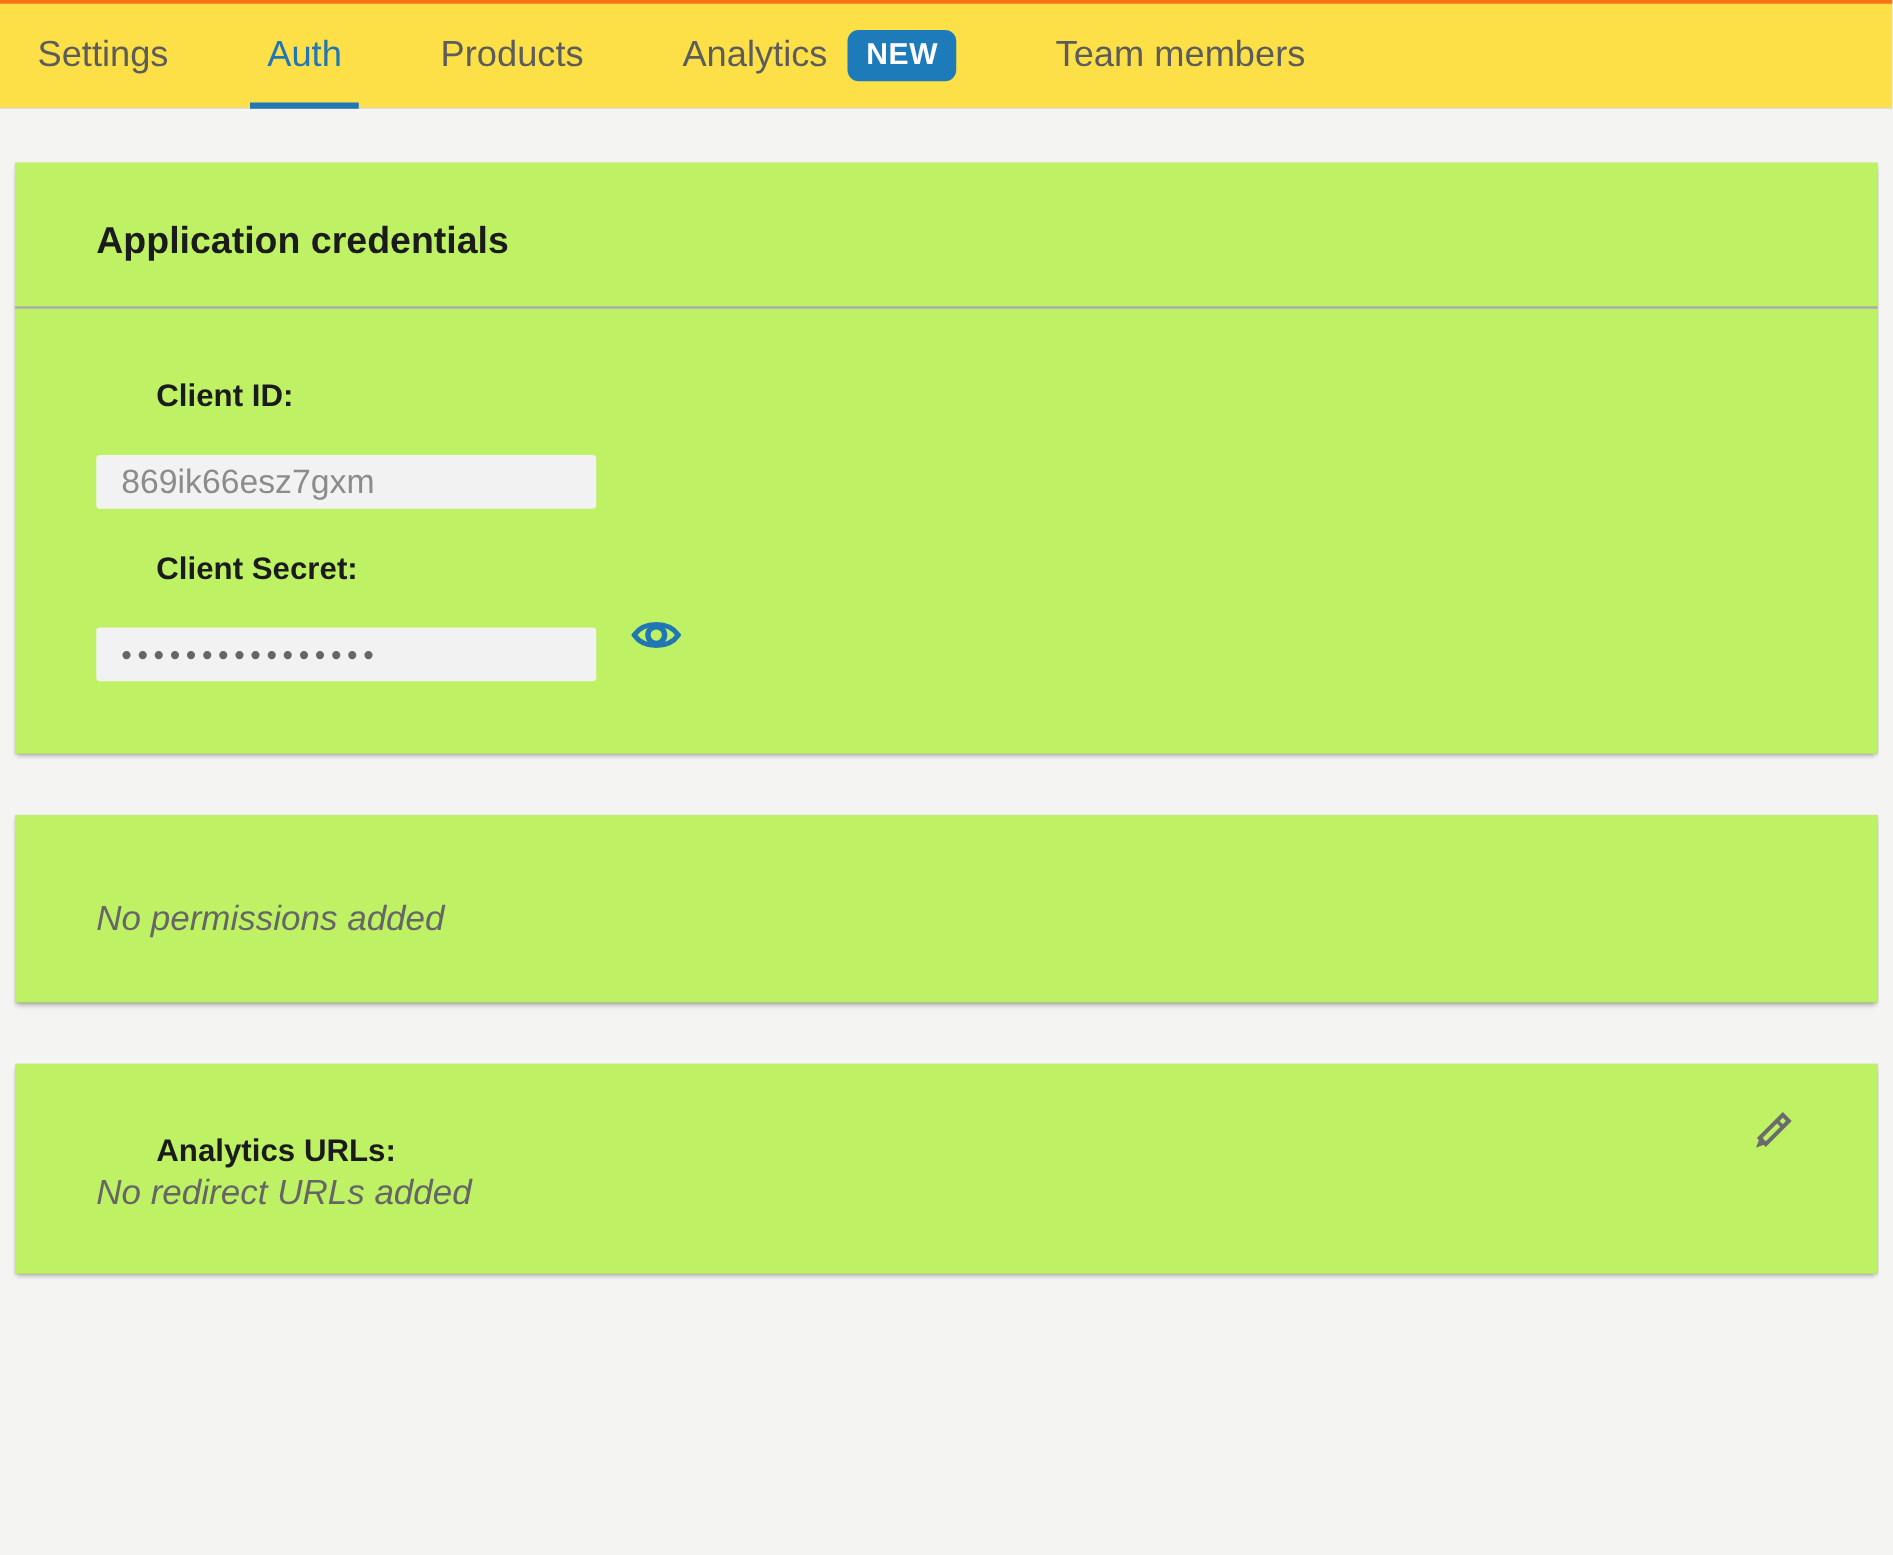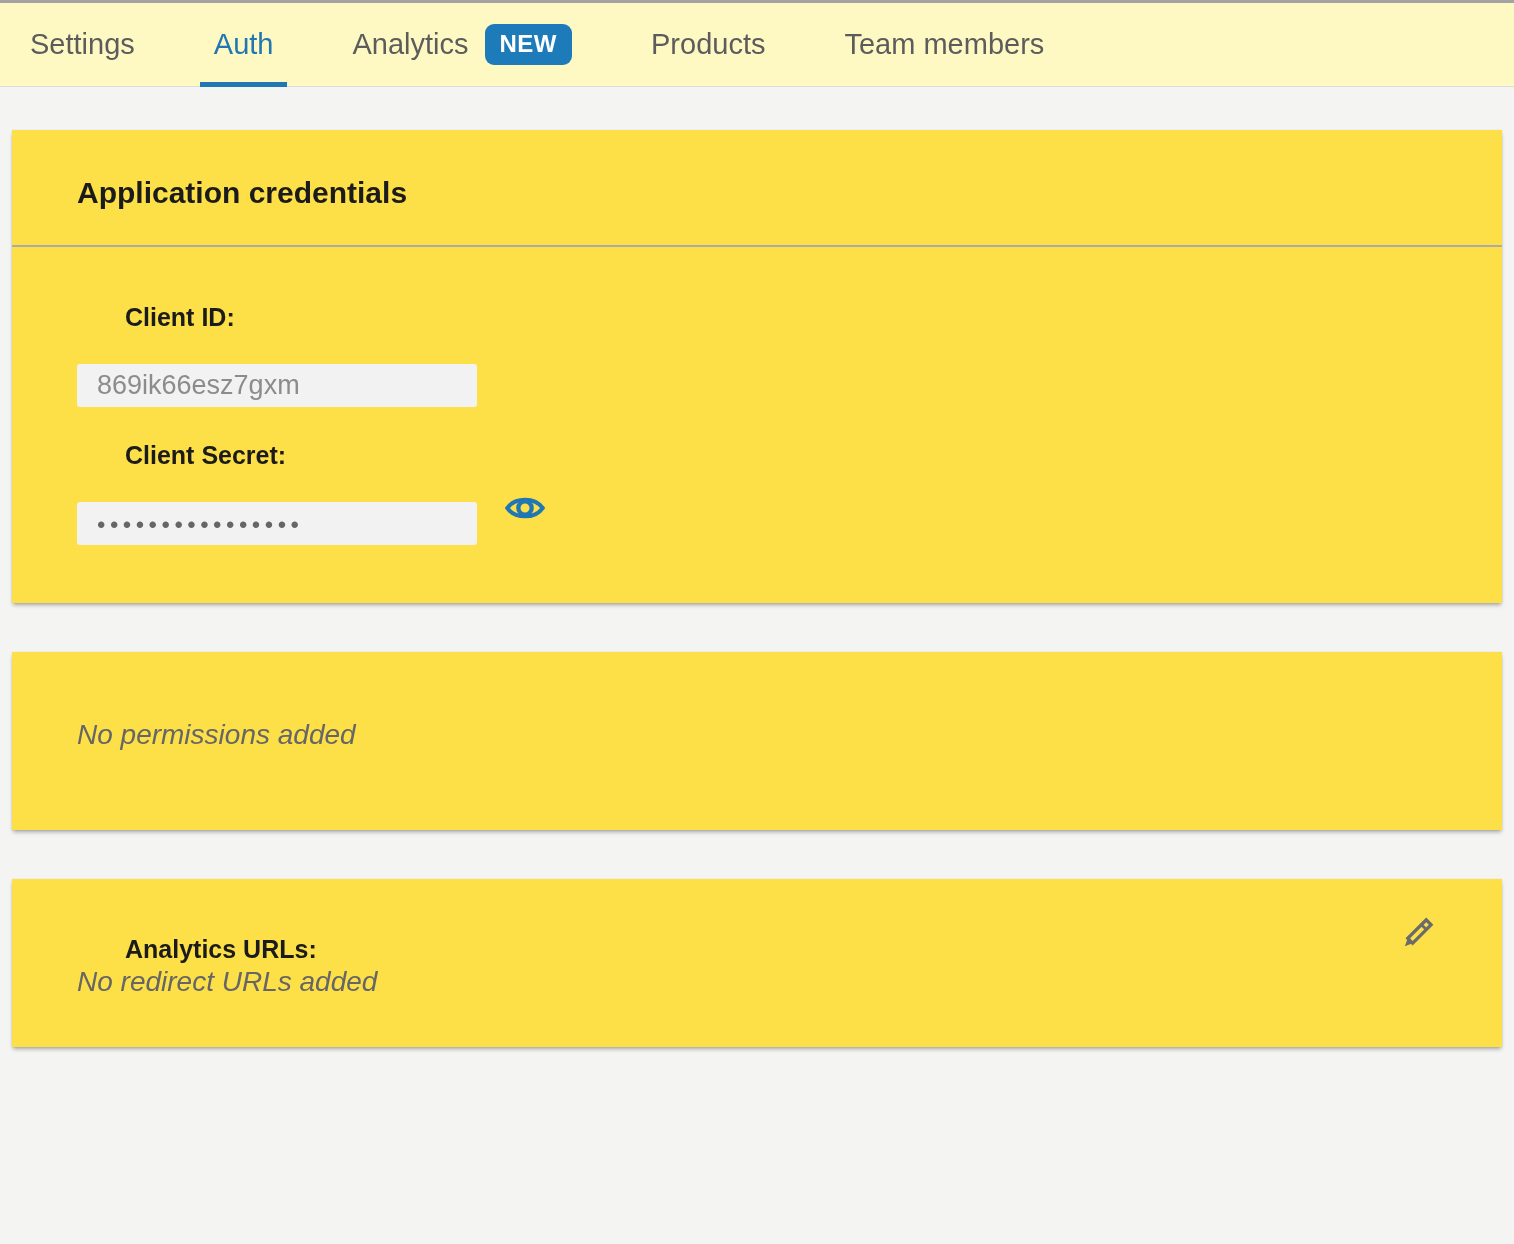--- a/index.html
+++ b/index.html
@@ -14,22 +14,22 @@
     color:#1a1a1a;
   }
   .page{
     width:1514px;
     min-height:1244px;
     background:#f4f4f3;
   }
 
   
   .tabbar{
-    background:#fef9c3;
-    border-top:3px solid #a3a3a3;
+    background:#fde047;
+    border-top:3px solid #f97316;
     border-bottom:1px solid #dcdcdc;
     height:87px;
     display:flex;
     align-items:stretch;
     padding-left:16px;
   }
   .tab{
     position:relative;
     display:flex;
     align-items:center;
@@ -60,21 +60,21 @@
     padding:8px 15px 9px;
     border-radius:9px;
     letter-spacing:0.5px;
   }
 
   
   .content{
     padding:43px 12px 12px;
   }
   .card{
-    background:#fde047;
+    background:#bef264;
     box-shadow:0 0 1px rgba(0,0,0,0.15), 0 3px 4px -1px rgba(0,0,0,0.32);
     margin-bottom:49px;
   }
   .card:last-child{margin-bottom:0;}
   .card-header{
     padding:44px 65px 33px;
     border-bottom:2px solid #ababab;
   }
   .card-title{
     margin:0;
@@ -131,21 +131,21 @@
   }
 
   
   .empty-text{
     font-size:28px;
     line-height:30px;
     font-style:italic;
     color:#666666;
   }
   .permissions-body{
-    padding:68px 65px 80px;
+    padding:68px 65px 52px;
   }
 
   
   .oauth-body{
     padding:55px 65px 50px;
   }
   .redirect-empty{
     margin-top:3px;
   }
   .edit-btn{
@@ -160,25 +160,25 @@
 <div class="page">
 
   <nav class="tabbar">
     <div class="tab">
       <span>Settings</span>
     </div>
     <div class="tab active">
       <span>Auth</span>
     </div>
     <div class="tab">
+      <span>Products</span>
+    </div>
+    <div class="tab">
       <span>Analytics</span>
       <span class="badge">NEW</span>
-    </div>
-    <div class="tab">
-      <span>Products</span>
     </div>
     <div class="tab">
       <span>Team members</span>
     </div>
   </nav>
 
   <div class="content">
 
     <section class="card">
       <div class="card-header">

